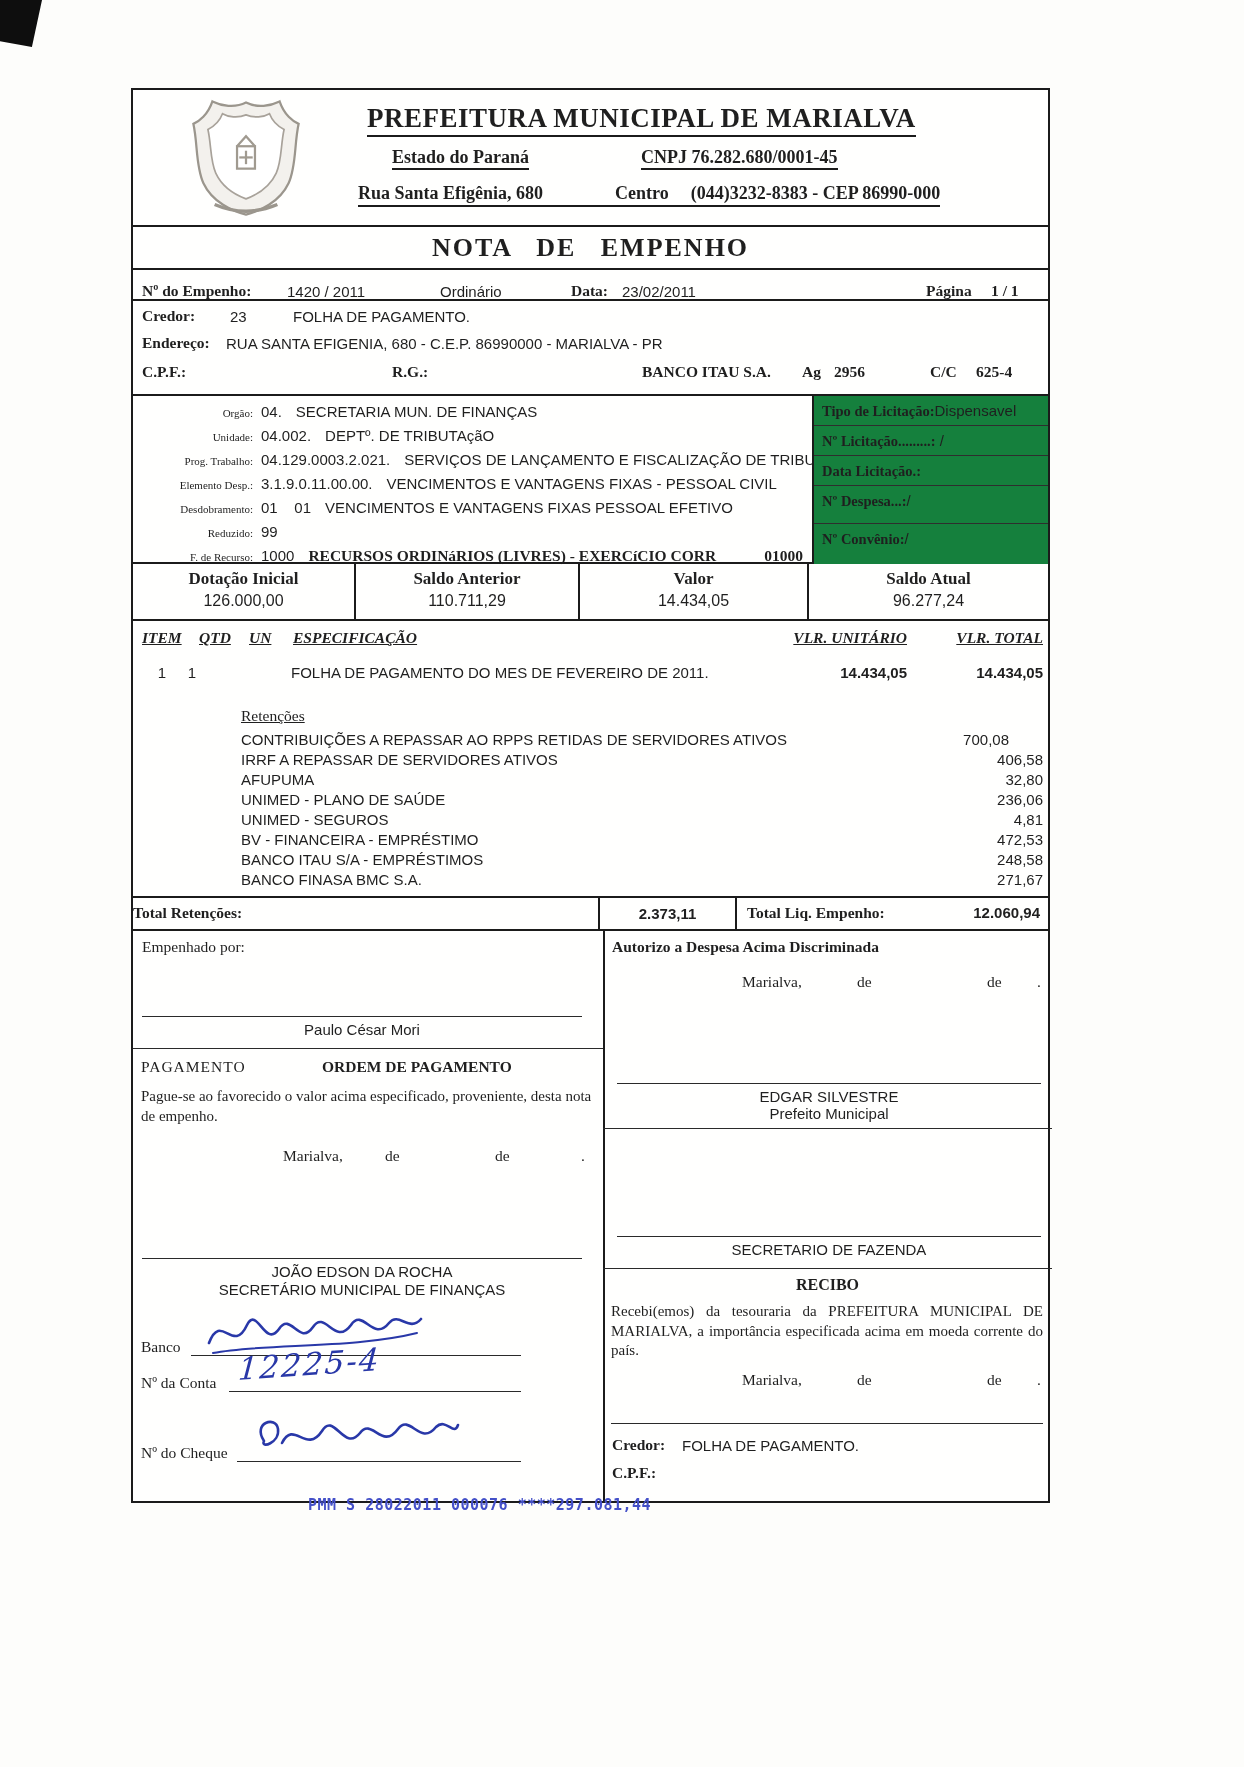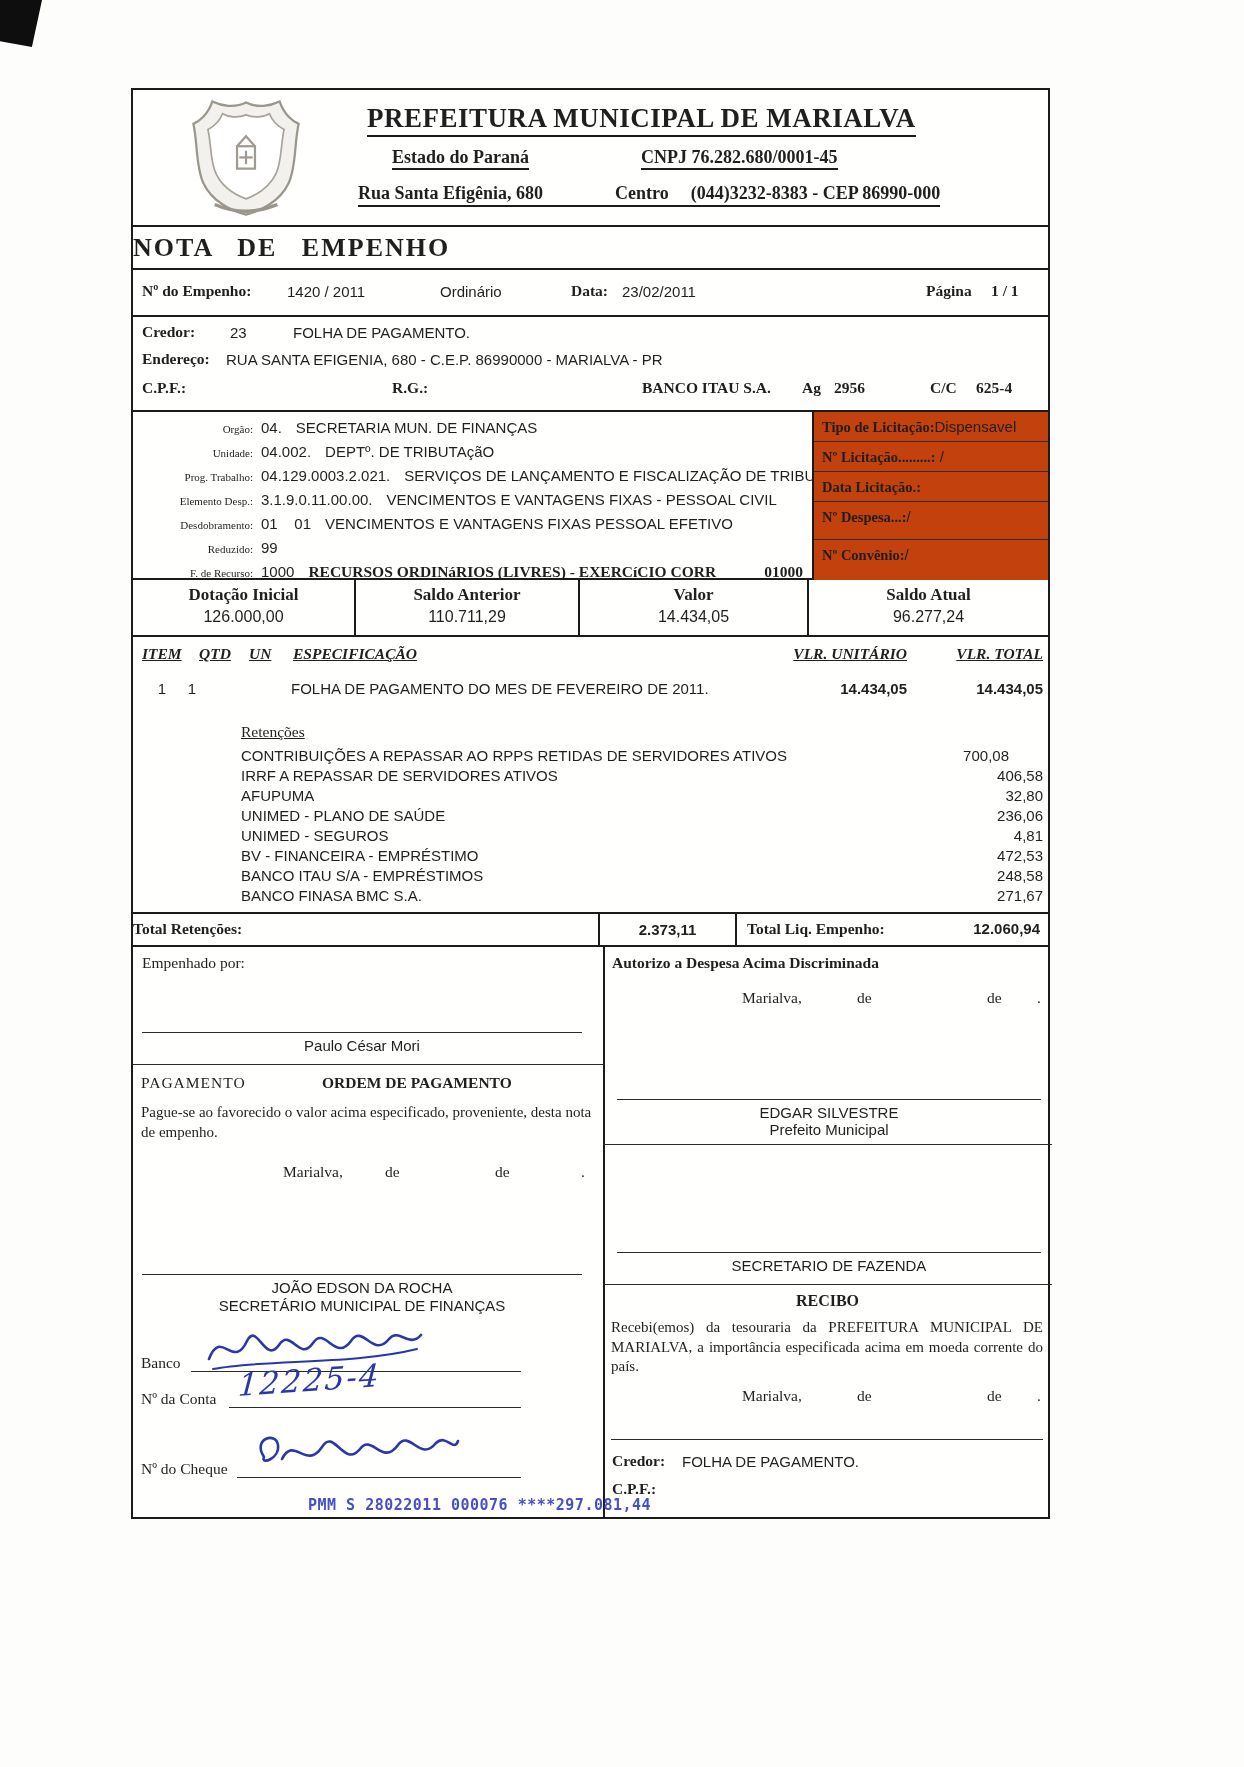--- a/index.html
+++ b/index.html
@@ -24,28 +24,28 @@
   .hdr-text { flex:1; padding-top:13px; }
   .h-title { display:inline-block; margin-left:9px; font-size:27px; font-weight:bold;
       border-bottom:2.5px solid #1b1b1b; padding-bottom:1px; letter-spacing:0.5px; }
   .h-line2 { margin-top:10px; margin-left:34px; font-size:18px; font-weight:bold; }
   .h-line2 .u { border-bottom:2px solid #1b1b1b; padding-bottom:1px; }
   .h-line2 .cnpj { margin-left:112px; }
   .h-line3 { display:inline-block; margin-top:15px; font-size:18px; font-weight:bold;
       border-bottom:2px solid #1b1b1b; padding-bottom:1px; white-space:nowrap; }
   .h-line3 .p2 { margin-left:72px; } .h-line3 .p3 { margin-left:22px;text-align:center; }
 
-  .title-bar { height:43px; line-height:42px; text-align:left; font-size:26px; font-weight:bold;
+  .title-bar { height:43px; line-height:42px; text-align:center; font-size:26px; font-weight:bold;
       letter-spacing:2px; word-spacing:16px; }
 
   
   .orow { height:24px; padding-top:3px; white-space:nowrap; }
   .olb { display:inline-block; width:120px; text-align:right; font-weight:normal; font-size:11px; }
   .ocode { margin-left:8px; } .odesc { margin-left:14px; } .oextra { margin-left:48px; }
-  .licit { position:absolute; left:679px; top:0; width:236px; height:168px; border-left:2px solid #1b1b1b; background:#c2410c; }
+  .licit { position:absolute; left:679px; top:0; width:236px; height:168px; border-left:2px solid #1b1b1b; background:#15803d; }
   .lrow { border-bottom:1.5px solid #2e2e2e; padding:6px 4px 0 8px; font-size:14.5px; white-space:nowrap; }
   .lrow:last-child { border-bottom:none; }
   .llb { font-weight:bold; }
 
   
   .dot-table { display:flex; height:57px; }
   .dcell { text-align:center; padding-top:5px; }
   .dcell .dh { font-size:17px; font-weight:bold; }
   .dcell .dv { margin-top:3px; }
   .dc1 { width:223px; border-right:2px solid #1b1b1b; }
@@ -103,21 +103,21 @@
       <div>
         <span class="h-line3">
           <span>Rua Santa Efigênia, 680</span><span class="p2">Centro</span><span class="p3">(044)3232-8383  -  CEP 86990-000</span>
         </span>
       </div>
     </div>
   </div>
 
   <div class="sec title-bar">NOTA  DE  EMPENHO</div>
 
-  <div class="sec" style="height:47px">
+  <div class="sec" style="height:31px">
     <span class="abs lb" style="left:9px;   top:12px">Nº do Empenho:</span>
     <span class="abs sans" style="left:154px; top:13px">1420 / 2011</span>
     <span class="abs sans" style="left:307px; top:13px">Ordinário</span>
     <span class="abs lb" style="left:438px; top:12px">Data:</span>
     <span class="abs sans" style="left:489px; top:13px">23/02/2011</span>
     <span class="abs lb" style="left:793px; top:12px">Página</span>
     <span class="abs lb" style="left:858px; top:12px">1 / 1</span>
   </div>
 
   <div class="sec" style="height:95px">

